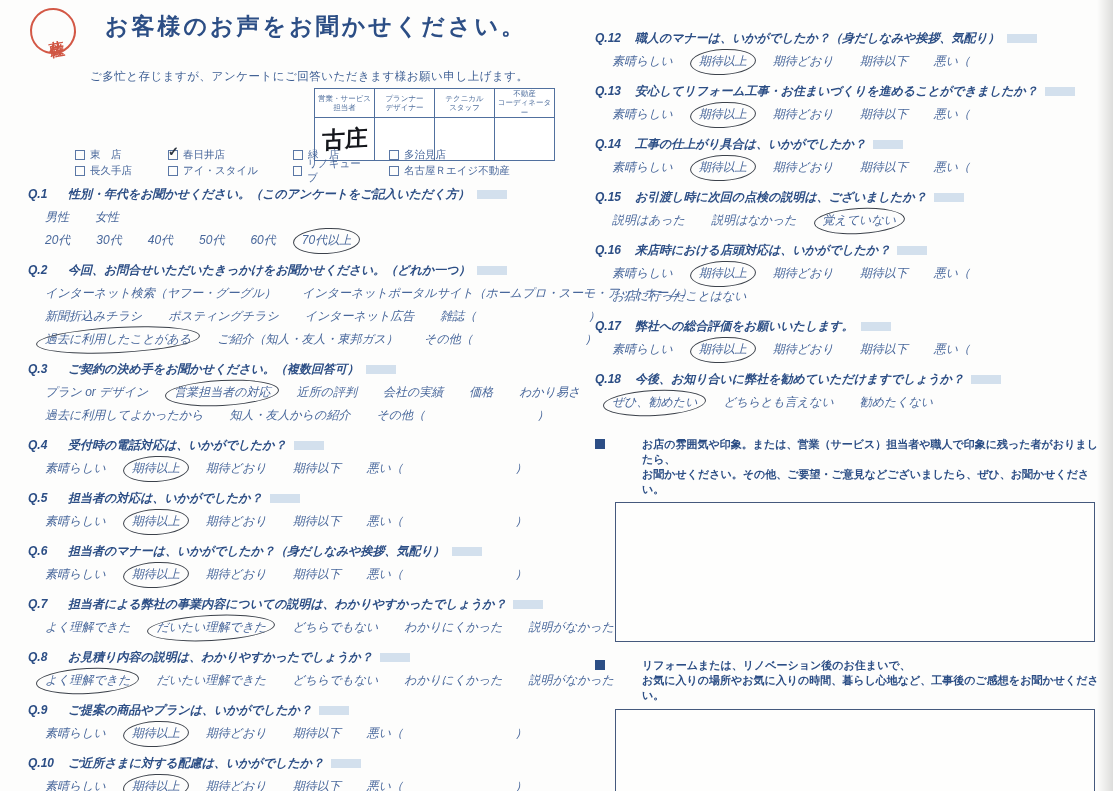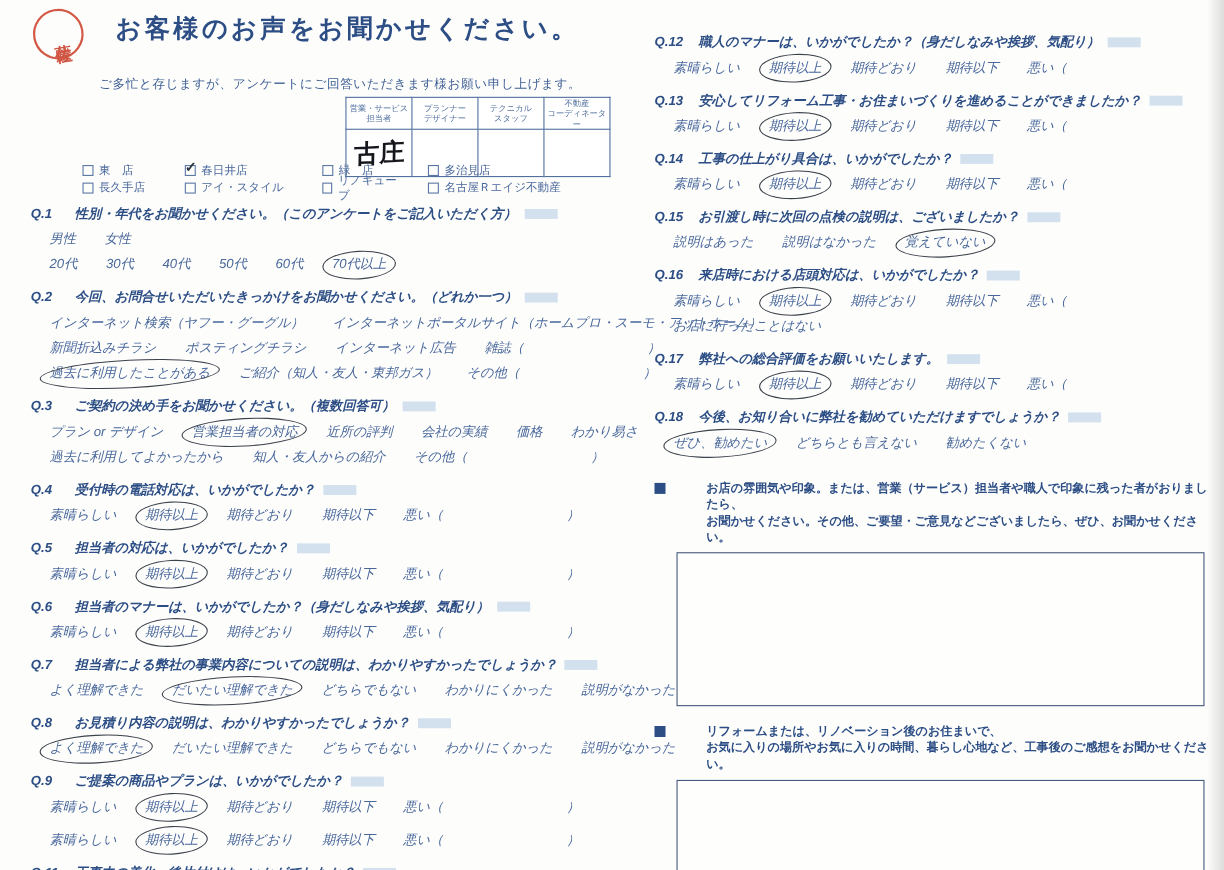--- a/index.html
+++ b/index.html
@@ -258,20 +258,21 @@
         <div class="qh"><span class="qid">Q.9</span><span class="qtext">ご提案の商品やプランは、いかがでしたか？</span><span class="hl"></span></div>
         <div class="orow">
           <span class="opt">素晴らしい</span>
           <span class="opt circ">期待以上</span>
           <span class="opt">期待どおり</span>
           <span class="opt">期待以下</span>
           <span class="opt">悪い（<span class="sp"></span>）</span>
         </div>
       </div>
       <div class="q">
+        <div class="qh"><span class="qid">Q.10</span><span class="qtext">ご近所さまに対する配慮は、いかがでしたか？</span><span class="hl"></span></div>
         <div class="orow">
           <span class="opt">素晴らしい</span>
           <span class="opt circ">期待以上</span>
           <span class="opt">期待どおり</span>
           <span class="opt">期待以下</span>
           <span class="opt">悪い（<span class="sp"></span>）</span>
         </div>
       </div>
       <div class="q">
         <div class="qh"><span class="qid">Q.11</span><span class="qtext">工事中の美化・後片付けは、いかがでしたか？</span><span class="hl"></span></div>

